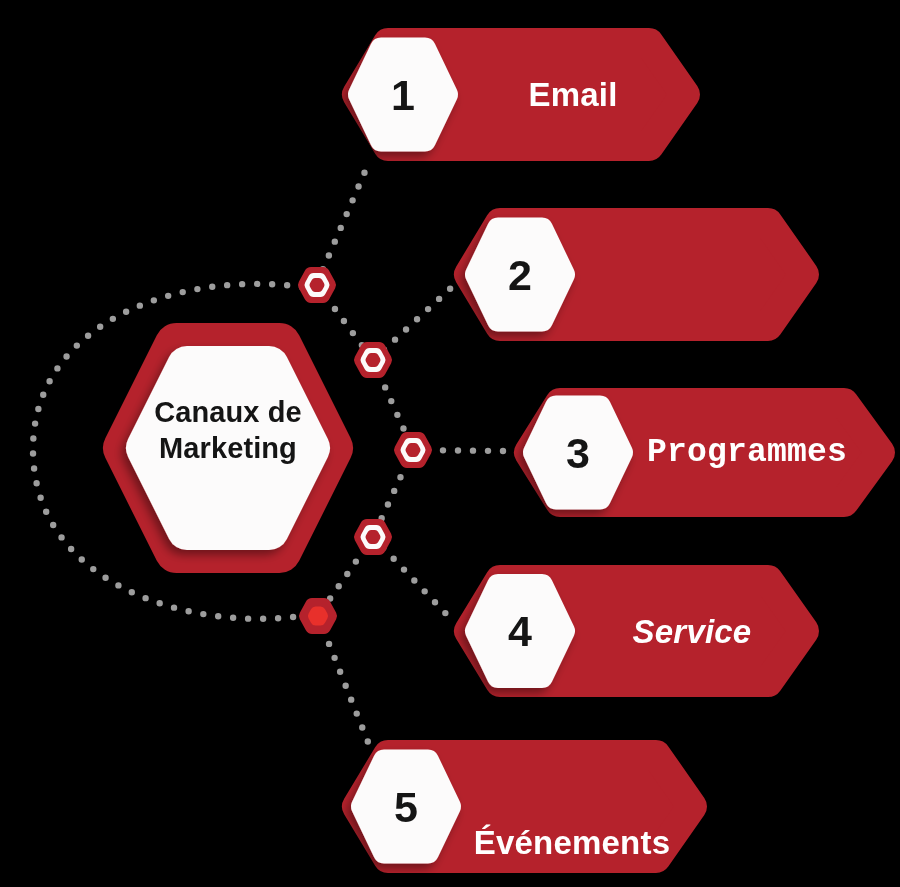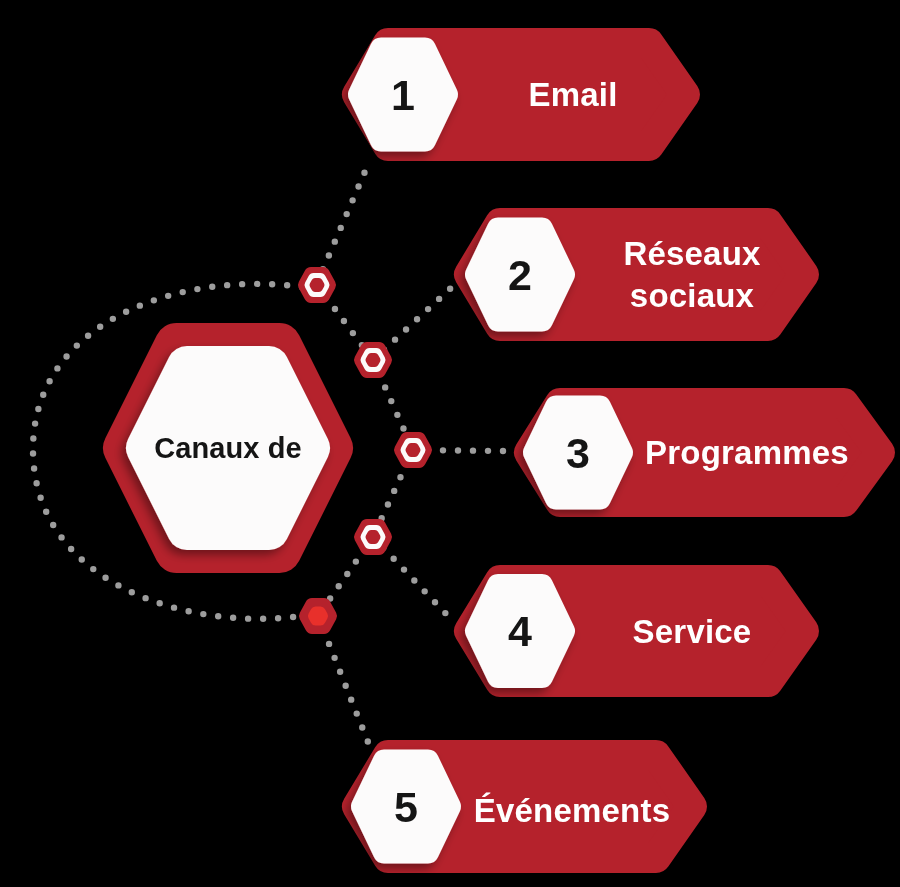--- a/index.html
+++ b/index.html
@@ -30,21 +30,21 @@
   }
   .label span{display:block;text-align:right;}
   .num{
     position:absolute;width:60px;height:60px;display:flex;align-items:center;justify-content:center;
     color:var(--text_dark);font-weight:700;font-size:43px;
   }
   .center-title{
     position:absolute;left:118px;top:394px;width:220px;text-align:center;
     color:var(--text_dark);font-weight:700;font-size:29px;line-height:36px;letter-spacing:.1px;
   }
-  .center-title span{display:block;margin-top:36px;}
+  .center-title span{display:block;}
 </style>
 </head>
 <body>
 
 <div class="canvas">
 
   <svg width="900" height="887" viewBox="0 0 900 887">
     <defs>
       <filter id="ds" x="-40%" y="-40%" width="180%" height="180%">
         <feDropShadow dx="-4" dy="5" stdDeviation="5" flood-color="#000000" flood-opacity="0.4"></feDropShadow>
@@ -100,38 +100,35 @@
 
     <path class="badge" filter="url(#ds)" d="M 359 94.5 L 381 48.5 L 425 48.5 L 447 94.5 L 425 140.5 L 381 140.5 Z"></path>
     <path class="badge" filter="url(#ds)" d="M 476 274.5 L 498 228.5 L 542 228.5 L 564 274.5 L 542 320.5 L 498 320.5 Z"></path>
     <path class="badge" filter="url(#ds)" d="M 534 452.5 L 556 406.5 L 600 406.5 L 622 452.5 L 600 498.5 L 556 498.5 Z"></path>
     <path class="badge" filter="url(#ds)" d="M 476 631 L 498 585 L 542 585 L 564 631 L 542 677 L 498 677 Z"></path>
     <path class="badge" filter="url(#ds)" d="M 362 806.5 L 384 760.5 L 428 760.5 L 450 806.5 L 428 852.5 L 384 852.5 Z"></path>
   </svg>
 
   <div class="center-title">
     <span>Canaux de</span>
+    <span>Marketing</span>
   </div>
 
   <div class="num" style="left:373px;top:65px;">1</div>
   <div class="num" style="left:490px;top:245px;">2</div>
   <div class="num" style="left:548px;top:423px;">3</div>
   <div class="num" style="left:490px;top:601px;">4</div>
   <div class="num" style="left:376px;top:777px;">5</div>
 
   <div class="label" style="left:443px;top:52px;width:260px;">
     <span>Email</span>
   </div>
-  <div class="label" style="left:572px;top:232px;width:240px;">
-    <span>Réseaux</span>
-    <span>sociaux</span>
-  </div>
-  <div class="label" style="left:612px;top:410px;width:270px;">
+  <div class="label" style="left:612px;top:410px;width:270px;font-family:Liberation Mono, monospace;">
     <span>Programmes</span>
   </div>
-  <div class="label" style="left:572px;top:589px;width:240px;">
+  <div class="label" style="left:572px;top:589px;width:240px;font-style:italic;">
     <span>Service</span>
   </div>
-  <div class="label" style="left:442px;top:768px;width:260px;">
+  <div class="label" style="left:442px;top:800px;width:260px;">
     <span>Événements</span>
   </div>
 
 </div>
 
 </body></html>

